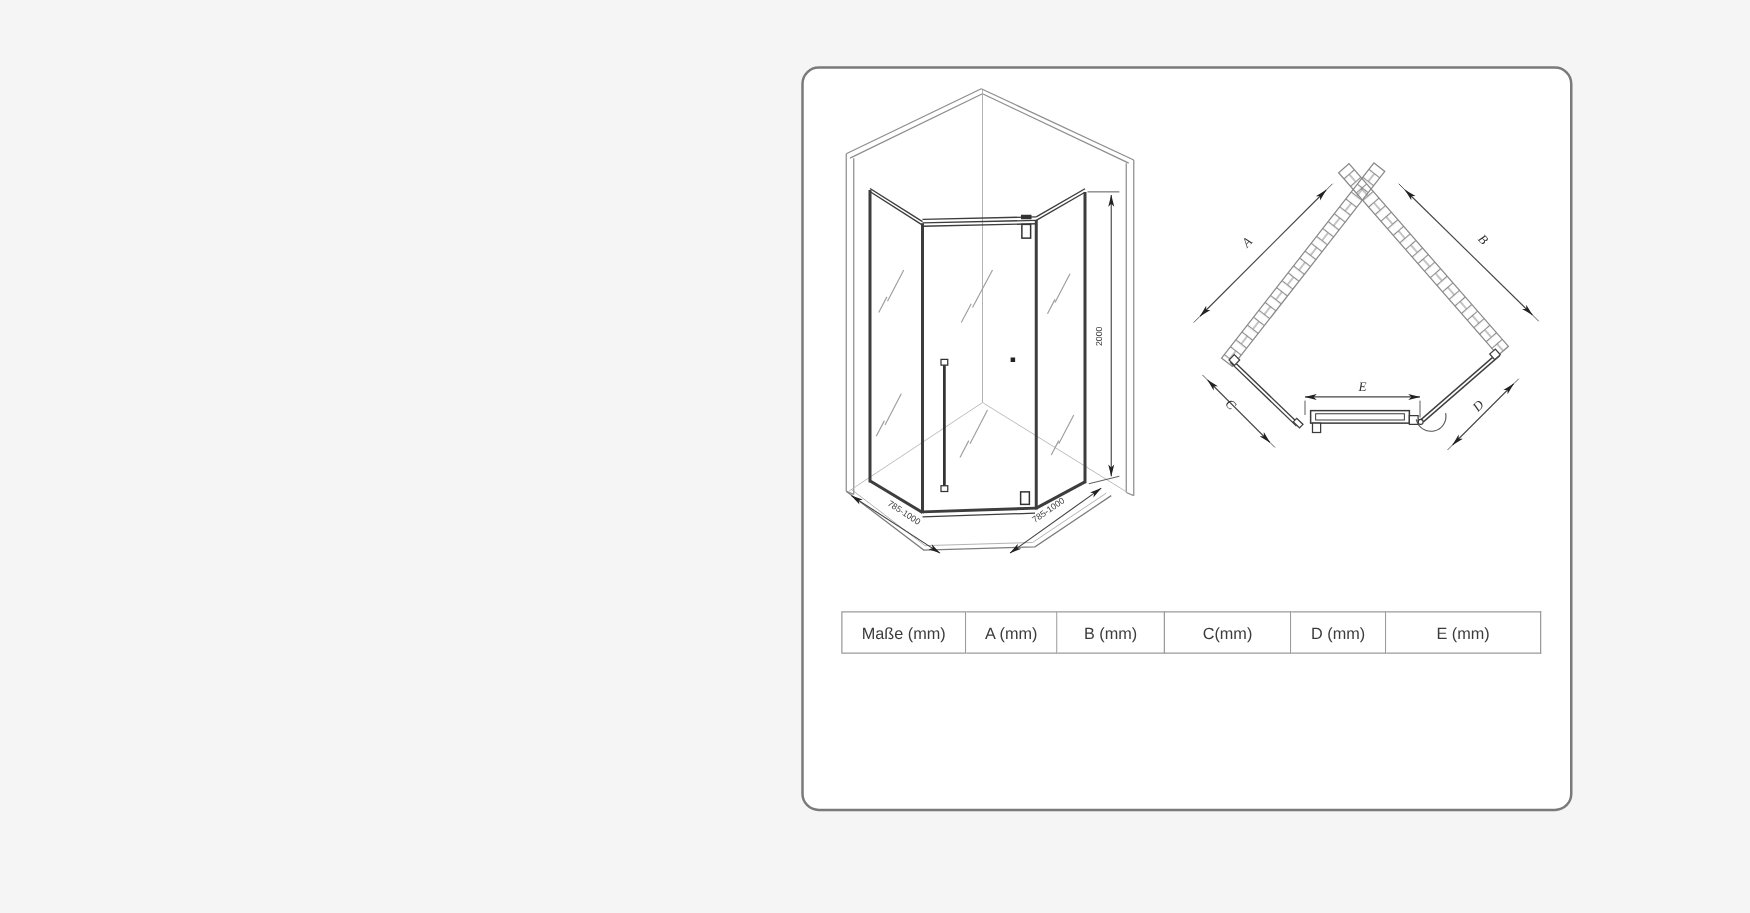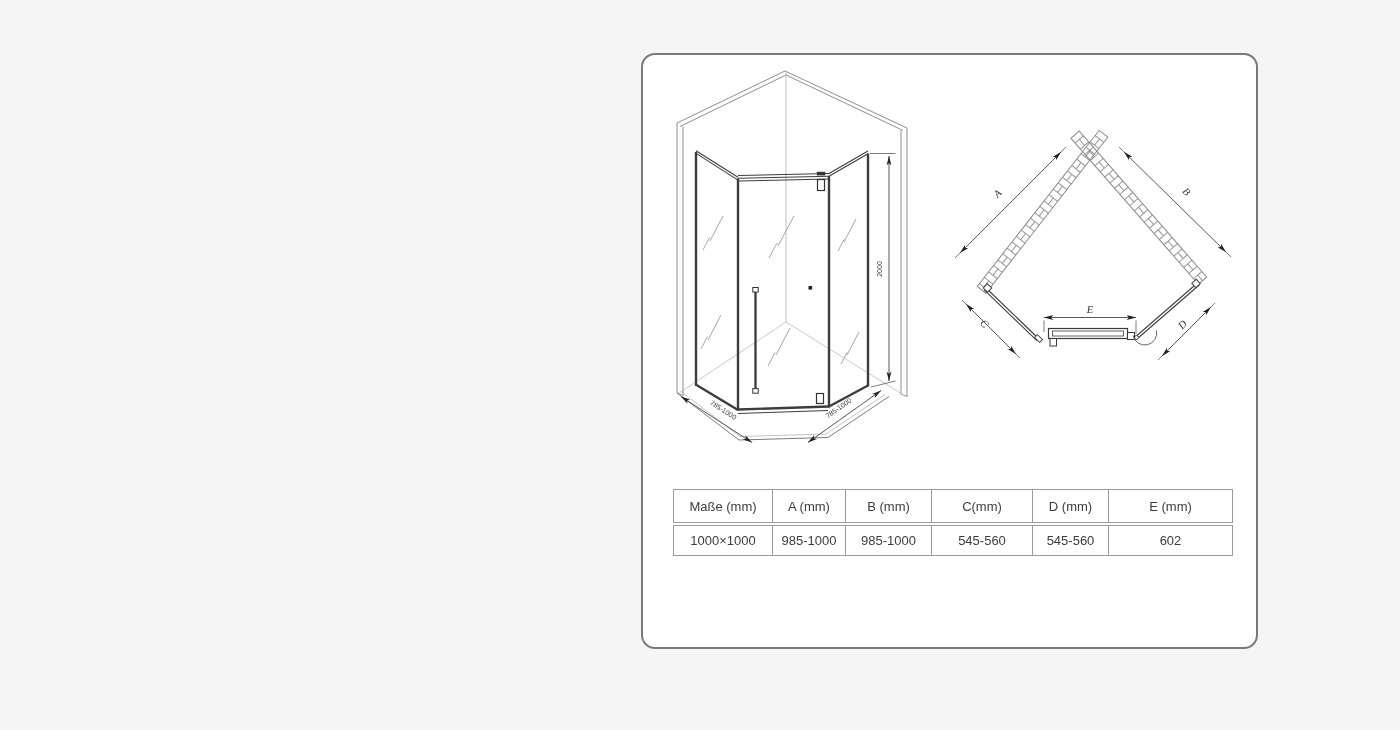--- a/index.html
+++ b/index.html
@@ -233,25 +233,17 @@
         <tr>
           <th>Maße (mm)</th>
           <th>A (mm)</th>
           <th>B (mm)</th>
           <th>C(mm)</th>
           <th>D (mm)</th>
           <th>E (mm)</th>
         </tr>
       </thead>
       <tbody>
-        <tr>
-          <td>1000×1000</td>
-          <td>985-1000</td>
-          <td>985-1000</td>
-          <td>545-560</td>
-          <td>545-560</td>
-          <td>602</td>
-        </tr>
       </tbody>
     </table>
 
   </div>
 </div>
 
 </body></html>

